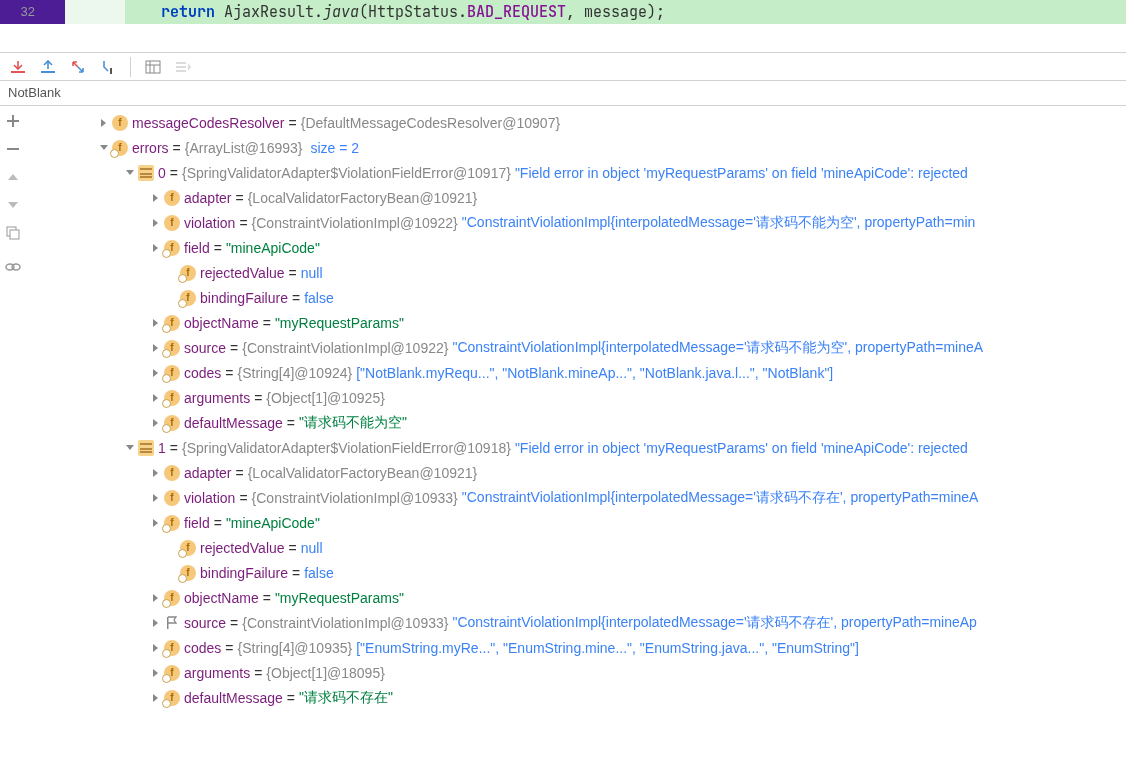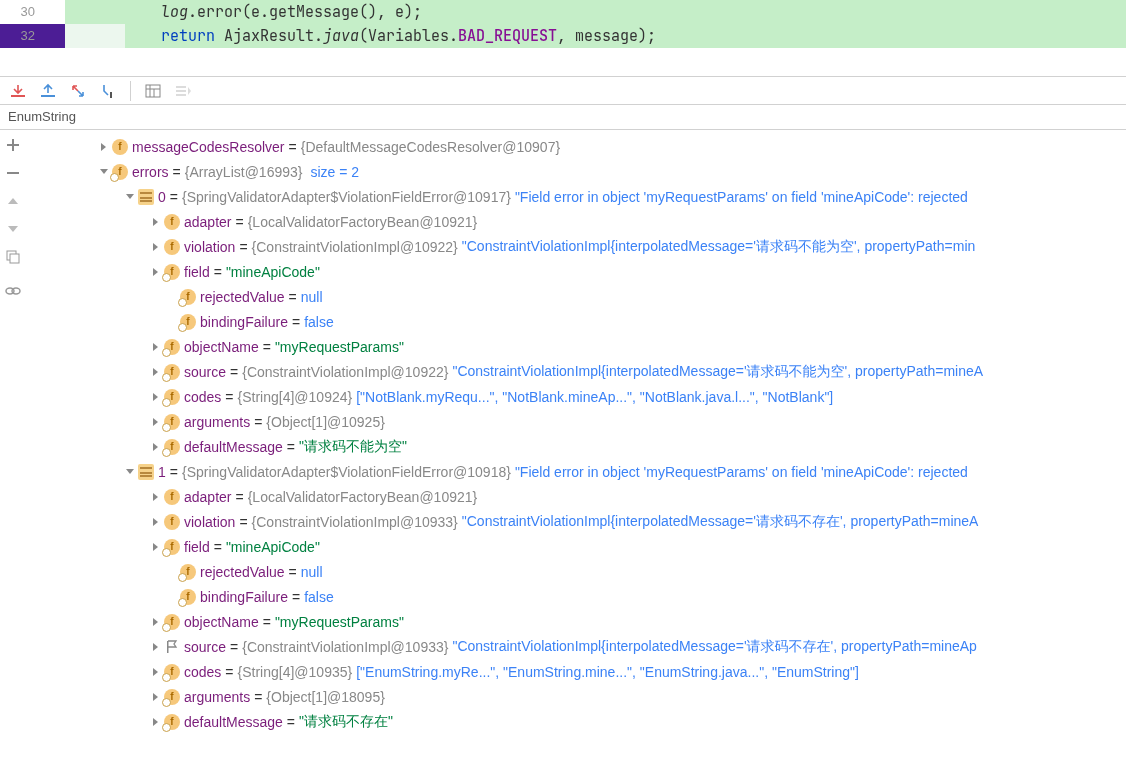--- a/index.html
+++ b/index.html
@@ -57,21 +57,21 @@
     position: absolute;
     right: -1px;
     top: -1px;
     width: 7px;
     height: 7px;
     background: #fff;
     border-radius: 50%;
     border: 1px solid #db5860;
   }
   .kw-italic { font-style: italic; color: #333; }
-  .l32-ret { color:#003fbf; font-weight:normal;}
+  .l32-ret { color:#003fbf; font-weight:bold;}
   .l32-static { font-style:italic; color:#333;}
   .l32-const { color:#871094; font-weight:500;}
   .hint31 { color:#7b9bd4; font-style:italic;}
   .editor-blank { height: 28px; background:#fff; border-top:none;}
   .toolbar {
     height: 29px;
     border-top: 1px solid #d1d1d1;
     border-bottom: 1px solid #d1d1d1;
     background:#fff;
     display:flex;
@@ -152,27 +152,23 @@
   .gray { color:#888;}
   .str { color:#008040;}
   .black { color:#3b82f6;}
   .sp4 { display:inline-block; width:4px;}
   svg { display:block;}
 </style>
 </head>
 <body>
 
 <div class="editor-area">
-  <div class="code-line line-30">
-    <div class="gutter">30</div>
-    <div class="code-body"><span class="kw-italic">log</span><span>.error(e.getMessage(), e);</span></div>
-  </div>
   <div class="code-line line-32">
     <div class="gutter">32</div>
-    <div class="code-body"><span class="indent"></span><span class="l32-ret">return</span><span> AjaxResult.</span><span class="l32-static">java</span><span>(Variables.</span><span class="l32-const">BAD_REQUEST</span><span>, message);</span></div>
+    <div class="code-body"><span class="indent"></span><span class="l32-ret">return</span><span> AjaxResult.</span><span class="l32-static">java</span><span>(HttpStatus.</span><span class="l32-const">BAD_REQUEST</span><span>, message);</span></div>
   </div>
   <div class="editor-blank"></div>
 </div>
 
 <div class="toolbar">
   <div class="tb-btn">
       <svg width="16" height="16" viewBox="0 0 16 16">
         <path d="M8 2v8M4 6l4 4 4-4" stroke="#e05555" stroke-width="1.6" fill="none"></path>
         <rect x="1" y="12" width="14" height="2" fill="#e05555"></rect>
       </svg>
@@ -205,21 +201,21 @@
   <div class="tb-btn" style="opacity:0.4">
       <svg width="16" height="16" viewBox="0 0 16 16">
         <rect x="1" y="3" width="10" height="2" fill="#aaa"></rect>
         <rect x="1" y="7" width="10" height="2" fill="#aaa"></rect>
         <rect x="1" y="11" width="10" height="2" fill="#aaa"></rect>
         <path d="M13 4l3 4-3 4" fill="#aaa"></path>
       </svg>
     </div>
 </div>
 
-<div class="panel-header">EnumString</div>
+<div class="panel-header">NotBlank</div>
 
 <div class="vars-body">
   <div class="side-gutter">
     <div class="side-btn">
         <svg width="14" height="14" viewBox="0 0 14 14">
           <path d="M7 1v12M1 7h12" stroke="#888" stroke-width="2"></path>
         </svg>
       </div>
     <div class="side-btn">
         <svg width="14" height="14" viewBox="0 0 14 14">

